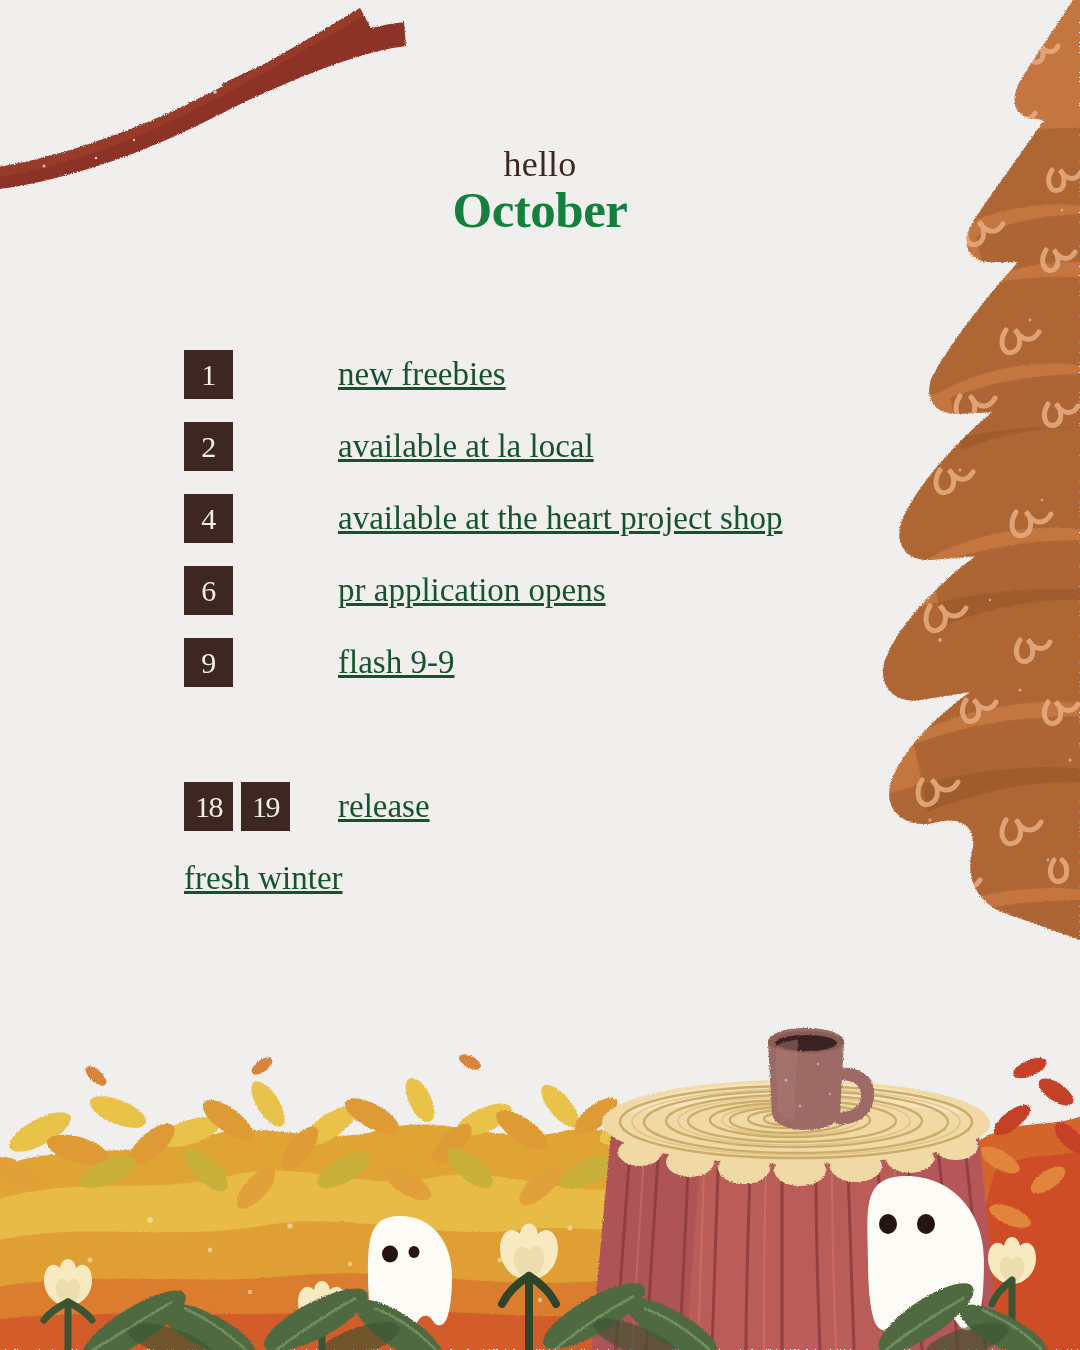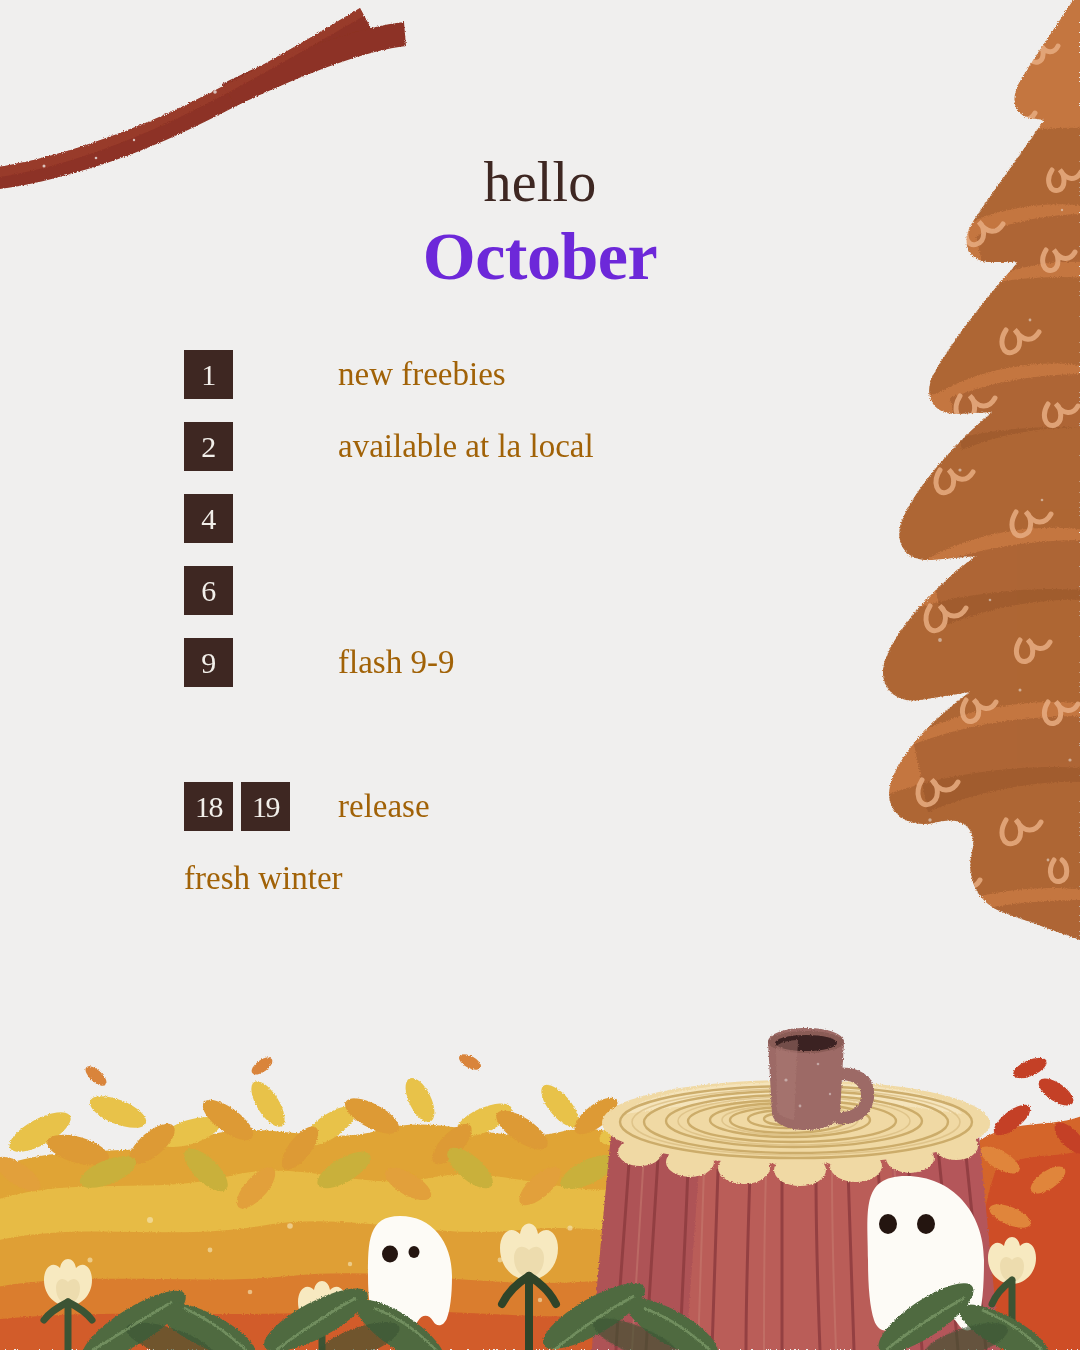--- a/index.html
+++ b/index.html
@@ -42,31 +42,31 @@
 
   
   .header {
     position: absolute;
     left: 0; top: 146px;
     width: 1080px;
     text-align: center;
     z-index: 5;
   }
   .hello {
-    font-size: 56px;
+    font-size: 36px;
     line-height: 1.0;
     color: #3e2722;
     letter-spacing: 0.2px;
-    margin: 8px;
+    margin: 0;
     font-weight: 400;
   }
   .month {
-    font-size: 68px;
+    font-size: 51px;
     line-height: 1.12;
-    color: #6d28d9;
+    color: #15803d;
     margin: 0;
     font-weight: 700;
     letter-spacing: -0.5px;
   }
 
   .events {
     position: absolute;
     left: 184px; top: 350px;
     z-index: 5;
   }
@@ -95,23 +95,24 @@
     line-height: 1;
     margin-right: 8px;
     box-sizing: border-box;
     letter-spacing: -0.5px;
   }
   .badge.wide-num {
     letter-spacing: -1.5px;
   }
   .event-label {
     font-size: 33px;
-    color: #a16207;
+    color: #14532d;
     line-height: 1;
     white-space: nowrap;
+    text-decoration: underline;
   }
 </style>
 </head>
 <body>
 
 <div id="poster">
 
   <svg class="branch-layer" viewBox="0 0 420 200" xmlns="http://www.w3.org/2000/svg">
     <defs>
       <filter id="grain-b" x="-20%" y="-20%" width="140%" height="140%">
@@ -241,26 +242,28 @@
       <div class="badges">
         <div class="badge">2</div>
       </div>
       <div class="event-label">available at la local</div>
     </div>
 
     <div class="event-row">
       <div class="badges">
         <div class="badge">4</div>
       </div>
+      <div class="event-label">available at the heart project shop</div>
     </div>
 
     <div class="event-row">
       <div class="badges">
         <div class="badge">6</div>
       </div>
+      <div class="event-label">pr application opens</div>
     </div>
 
     <div class="event-row">
       <div class="badges">
         <div class="badge">9</div>
       </div>
       <div class="event-label">flash 9-9</div>
     </div>
 
     <div class="event-row">

